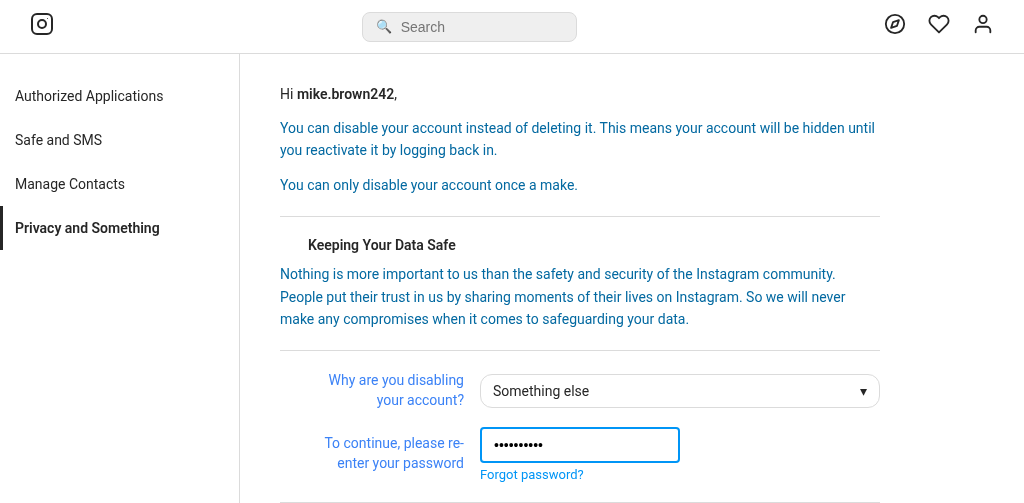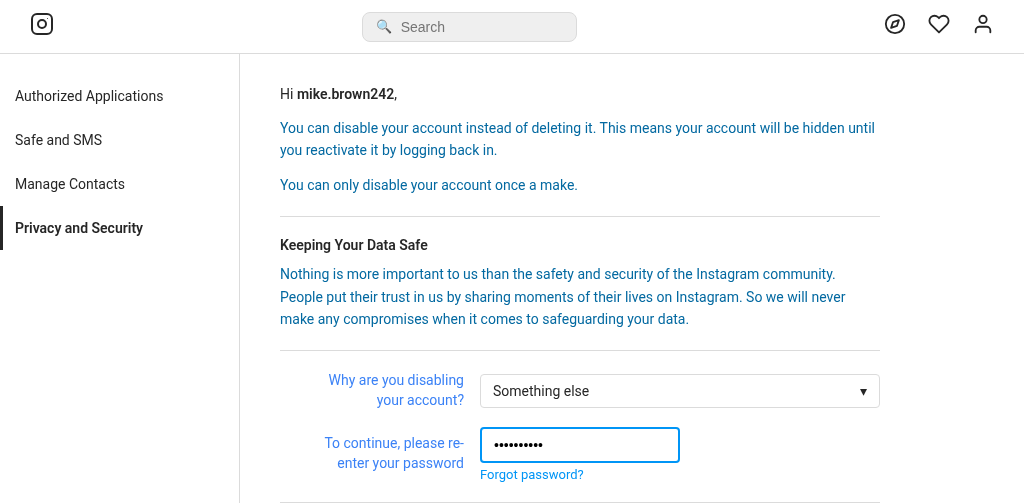--- a/index.html
+++ b/index.html
@@ -112,20 +112,21 @@
     .divider {
       border: none;
       border-top: 1px solid #dbdbdb;
       margin: 20px 0;
     }
 
     .section-heading {
       font-weight: 600;
       font-size: 14px;
       margin-bottom: 10px;
+      margin-left: 28px;
     }
 
     
     .form-area {
       margin-top: 10px;
     }
     .form-row {
       display: flex;
       align-items: center;
       margin-bottom: 16px;
@@ -139,21 +140,21 @@
       line-height: 1.4;
     }
     .form-control-wrapper {
       flex: 1;
     }
     .dropdown-select {
       display: flex;
       align-items: center;
       justify-content: space-between;
       border: 1px solid #dbdbdb;
-      border-radius: 4px;
+      border-radius: 12px;
       padding: 8px 12px;
       background: #fff;
       cursor: pointer;
       font-size: 14px;
       min-width: 200px;
     }
     .password-input {
       border: 2px solid #0095f6;
       border-radius: 4px;
       padding: 8px 12px;
@@ -218,21 +219,21 @@
     </span>
   </div>
 </header>
 
 <div class="page-wrapper">
 
   <aside class="sidebar">
     <div class="sidebar-item">Authorized Applications</div>
     <div class="sidebar-item">Safe and SMS</div>
     <div class="sidebar-item">Manage Contacts</div>
-    <div class="sidebar-item active">Privacy and Security</div>
+    <div class="sidebar-item active">Privacy and Something</div>
   </aside>
 
   <main class="main-content">
     <div class="content-section">
 
       <p class="greeting">
         <span>Hi </span><strong>mike.brown242</strong><span>,</span>
       </p>
 
       <p class="body-text">You can disable your account instead of deleting it. This means your account will be hidden until you reactivate it by logging back in.</p>

